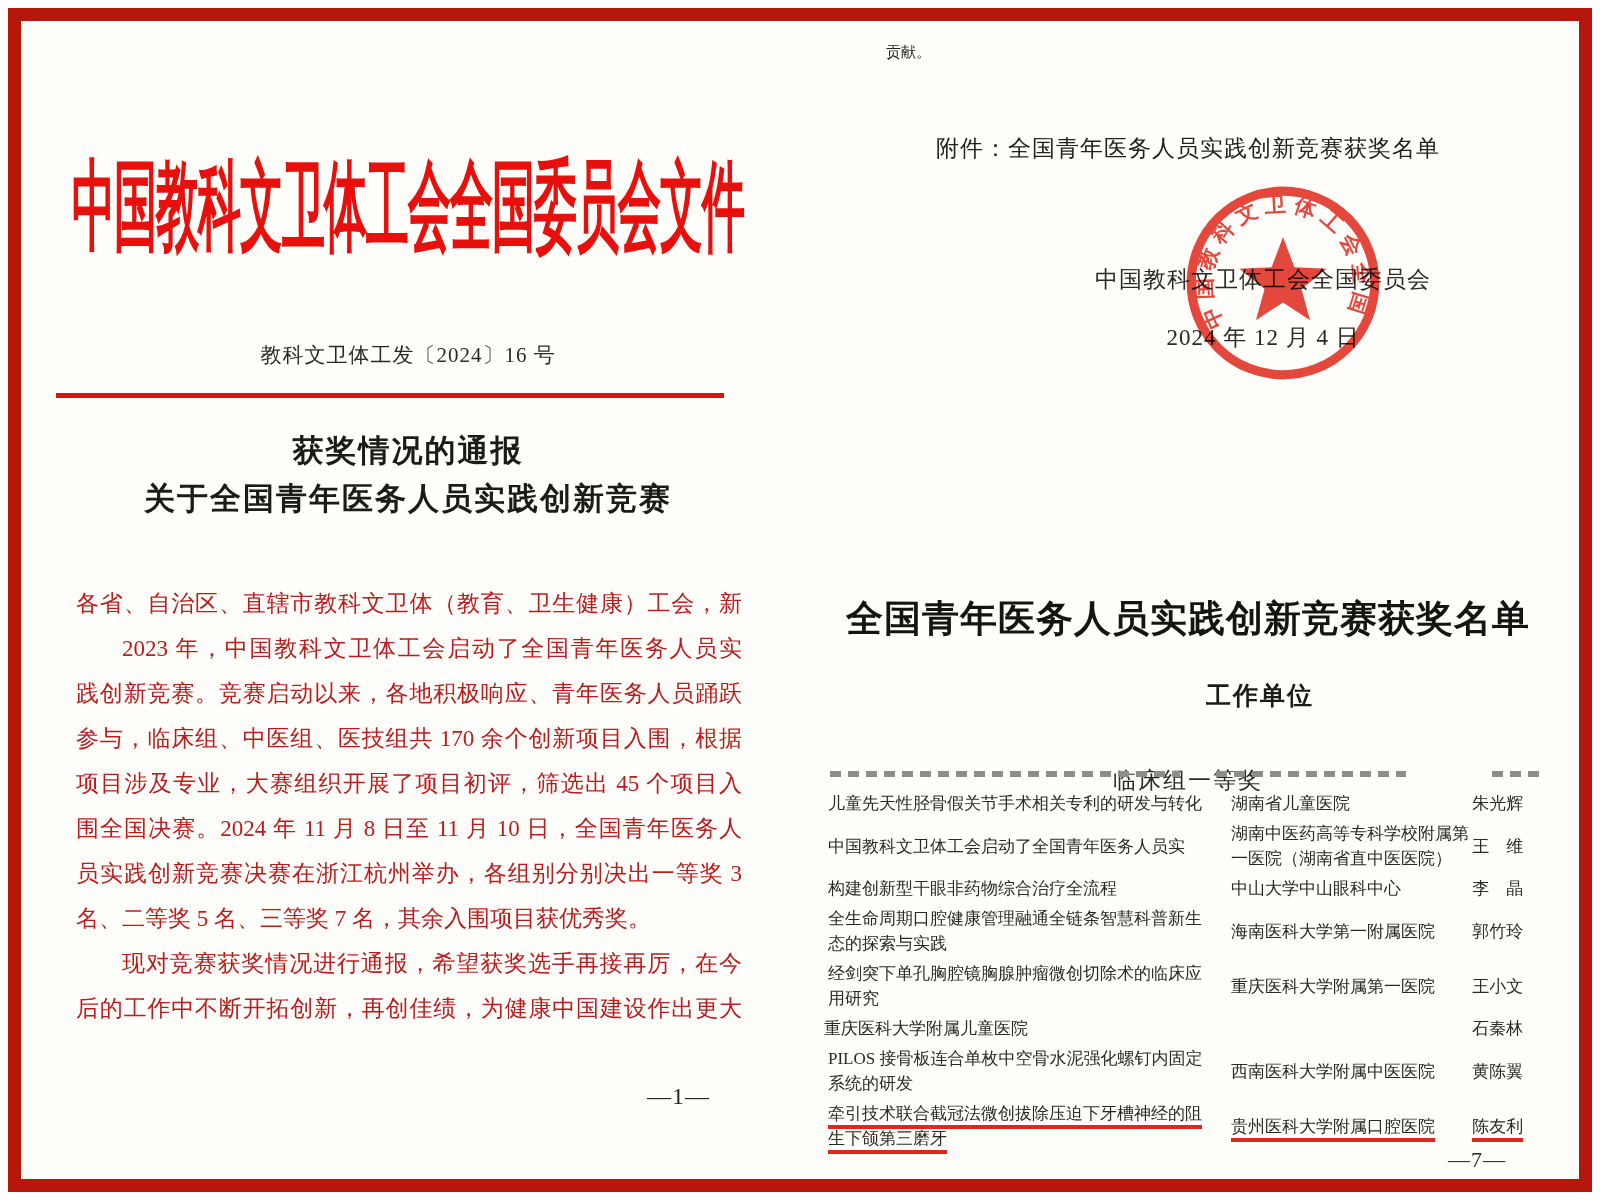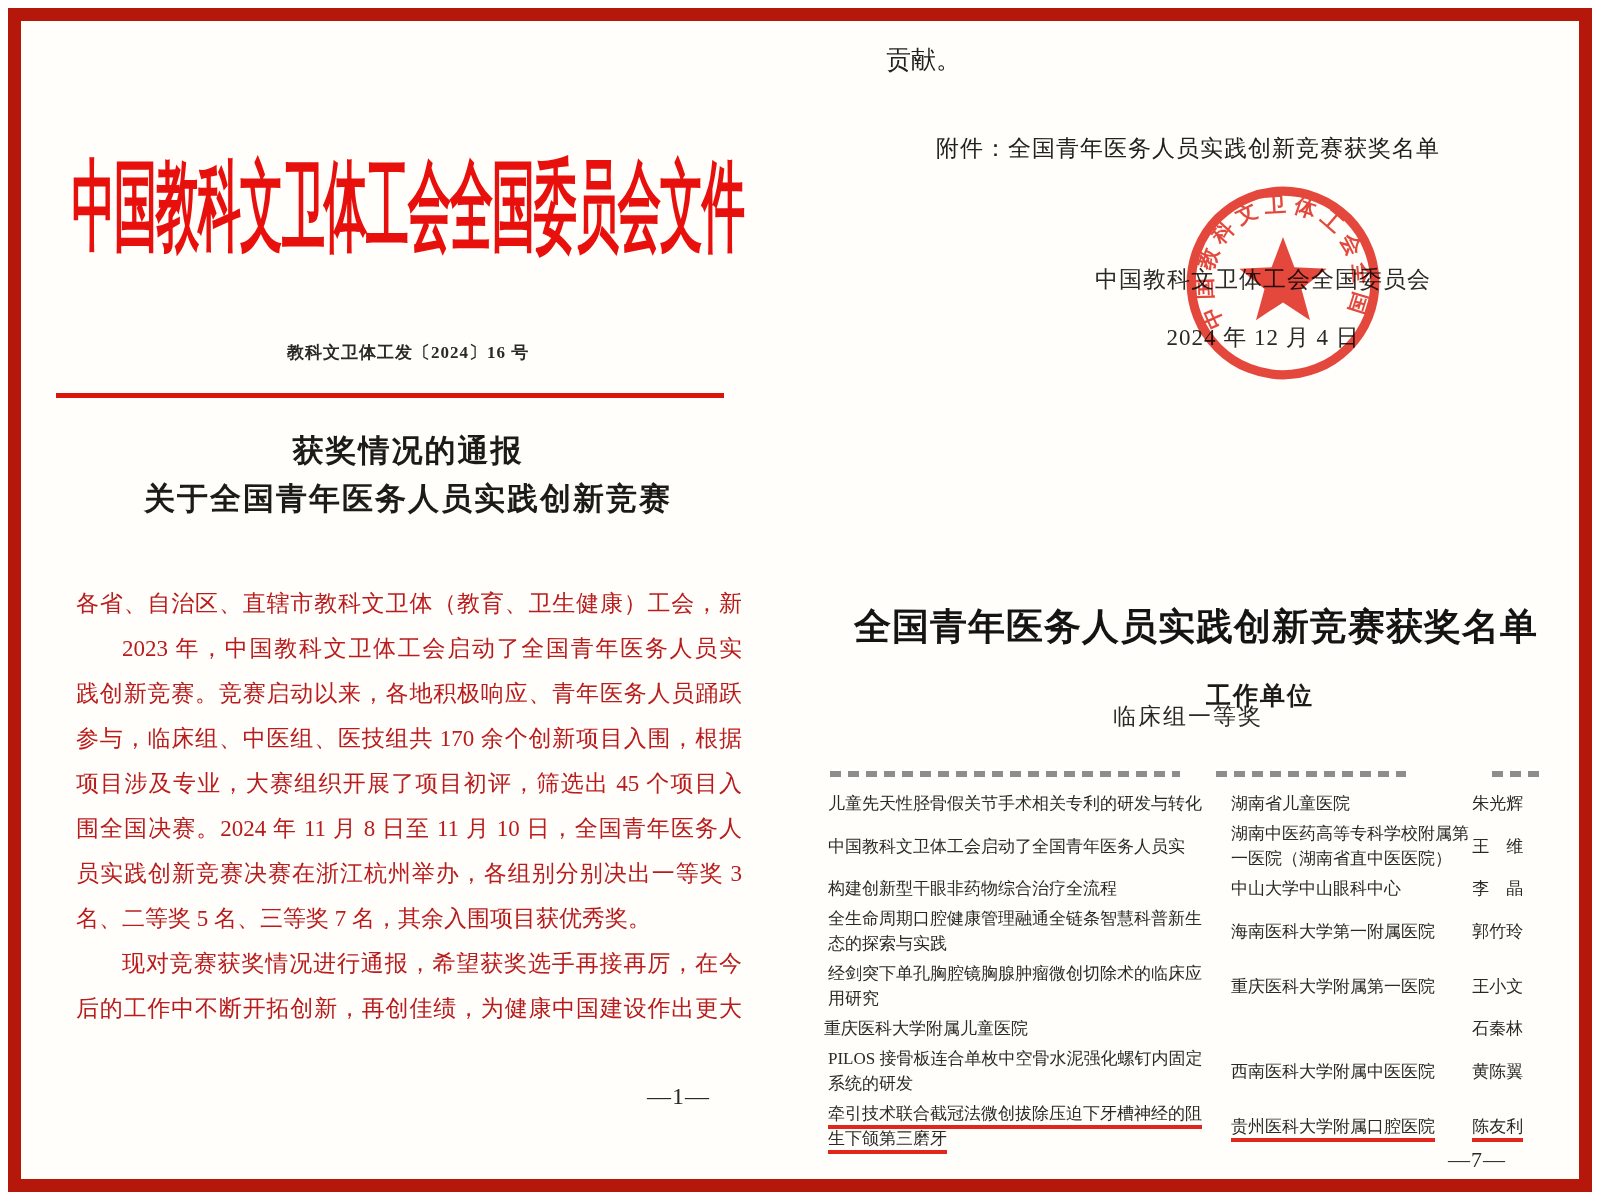--- a/index.html
+++ b/index.html
@@ -16,62 +16,62 @@
   .page-right{left:787px;width:760px;}
 
   
   .masthead{
     position:absolute;top:132px;left:0;width:100%;text-align:center;
     font-weight:bold;font-size:43px;line-height:47px;letter-spacing:-1px;
     color:#e8100c;transform:scaleY(2.3);transform-origin:50% 0;white-space:nowrap;
   }
   .doc-number{
     position:absolute;top:320px;left:0;width:100%;text-align:center;
-    font-size:17px;letter-spacing:1px;color:#2a2926;font-weight:bold;
+    font-size:21px;letter-spacing:1px;color:#2a2926;
   }
   .red-rule{position:absolute;top:372px;left:8px;width:668px;height:5px;background:#d9150c;}
   .doc-title{
     position:absolute;top:406px;left:0;width:100%;text-align:center;
     font-family:"Liberation Sans","DejaVu Sans",sans-serif;
     font-weight:bold;font-size:31px;line-height:48px;letter-spacing:2px;color:#1d1b18;
   }
   .body-block{position:absolute;top:560px;left:8px;width:666px;font-size:23px;color:#b91c1c;margin-left:20px;}
   .bline{
     line-height:45px;text-align:justify;text-align-last:justify;
     text-justify:inter-character;white-space:normal;
   }
   .bline.pend{text-align-last:left;}
   .bline.indent{text-indent:2em;}
   .pagenum-left{
     position:absolute;top:1062px;right:58px;font-size:24px;letter-spacing:1px;color:#2a2926;
   }
 
   
-  .cont-line{position:absolute;top:22px;left:78px;font-size:25px;}
+  .cont-line{position:absolute;top:22px;left:78px;font-size:15px;}
   .attach-line{position:absolute;top:112px;left:128px;font-size:23px;letter-spacing:1px;}
   .signature{
     position:absolute;top:243px;left:175px;width:560px;text-align:center;
     font-size:23px;letter-spacing:1px;color:#2a2926;
   }
   .signature .sig-date{margin-top:27px;}
   .seal{position:absolute;top:160px;left:373px;width:204px;height:204px;
     opacity:.85;mix-blend-mode:multiply;}
   .list-title{
     position:absolute;top:573px;left:0;width:100%;text-align:center;
     font-family:"Liberation Sans","DejaVu Sans",sans-serif;
-    font-weight:bold;font-size:37px;letter-spacing:1px;color:#161412;margin:8px;
+    font-weight:bold;font-size:37px;letter-spacing:1px;color:#161412;margin:0;
   }
   .col-header{
     position:absolute;top:658px;left:0;width:100%;text-align:center;
     font-family:"Liberation Sans","DejaVu Sans",sans-serif;
     font-weight:bold;font-size:25px;letter-spacing:2px;color:#1d1b18;
     transform:translateX(72px);
   }
   .section-header{
-    position:absolute;top:680px;left:0;width:100%;text-align:center;
+    position:absolute;top:744px;left:0;width:100%;text-align:center;
     font-size:23px;letter-spacing:2px;color:#2a2926;
   }
   .award-table{position:absolute;top:748px;left:0;width:740px;}
   .trow{display:flex;align-items:center;margin-bottom:5px;font-size:17px;line-height:25px;color:#2a2926;}
   .trow .c1{width:388px;margin-left:20px;white-space:pre-line;text-align:justify;}
   .trow .c2{width:242px;margin-left:16px;white-space:pre-line;}
   .trow .c3{width:76px;margin-left:auto;margin-right:0;white-space:nowrap;}
   .clipped-row{height:16px;overflow:hidden;display:flex;align-items:flex-start;margin-bottom:6px;}
   .frag{height:6px;margin-top:2px;
     background:repeating-linear-gradient(90deg,#8d8d8d 0 11px,transparent 11px 18px);}

